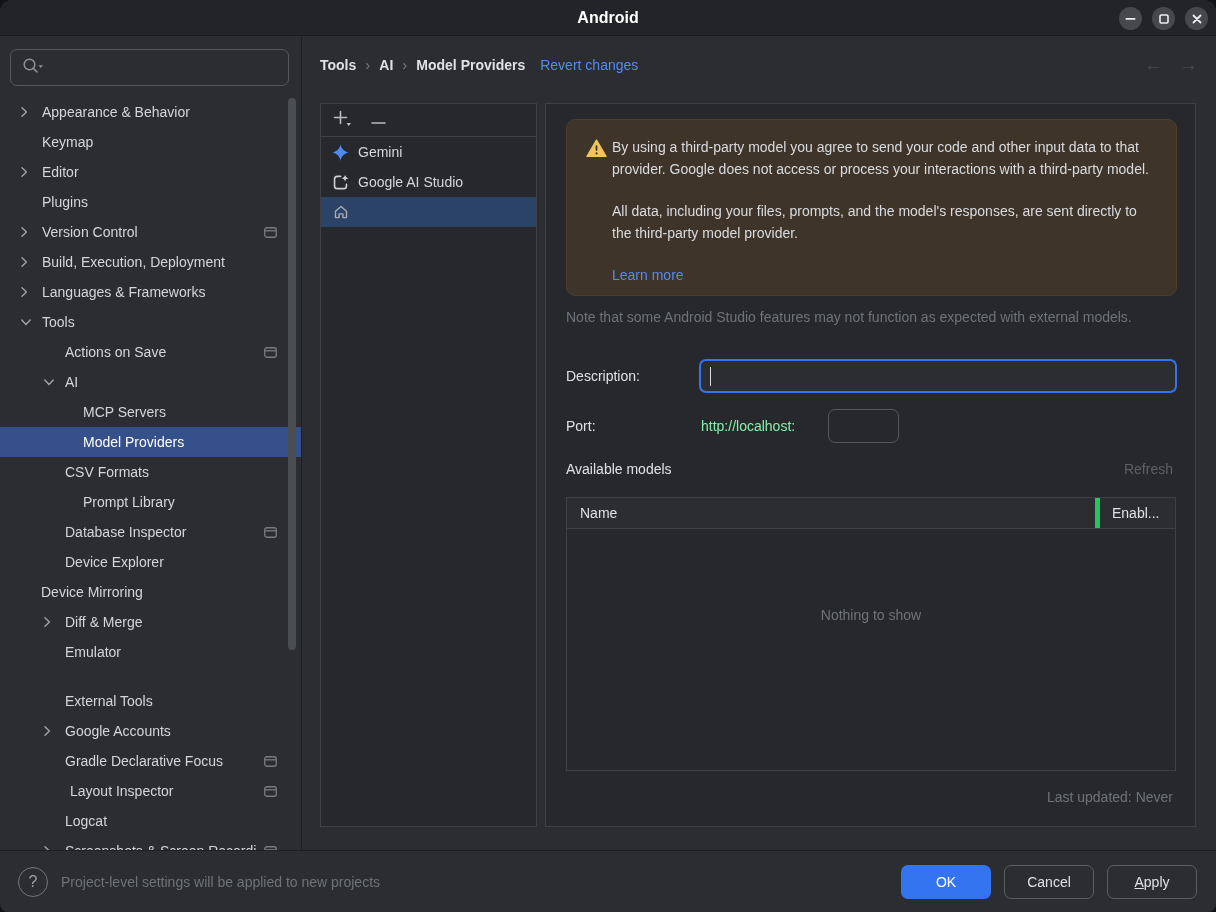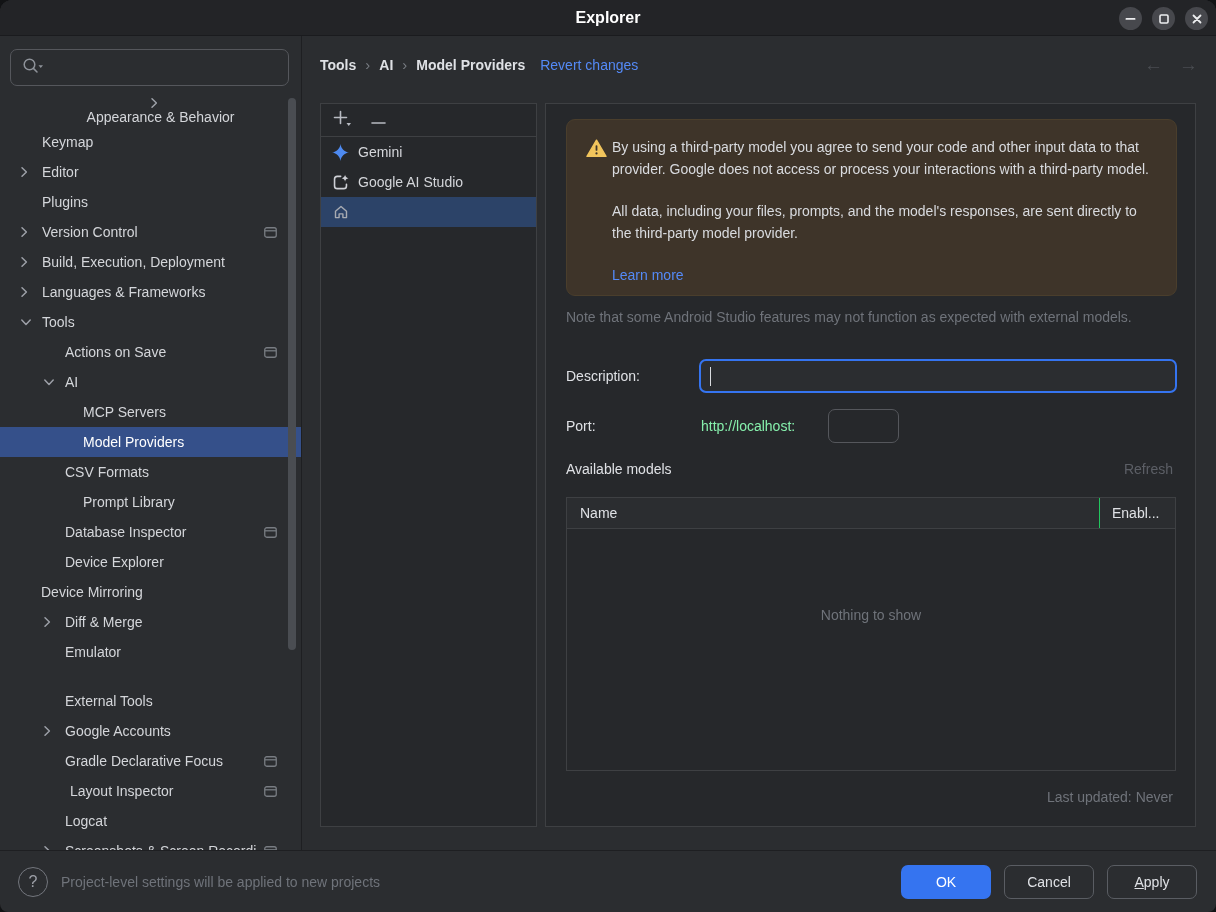--- a/index.html
+++ b/index.html
@@ -71,21 +71,21 @@
                 background:#2B2D30; border:2px solid #3574F0; border-radius:7px; }
   .caret { position:absolute; left:9px; top:6px; width:1px; height:19px; background:#D9DBDF; }
   .port-prefix { position:absolute; left:155px; top:314px; color:#86efac; }
   .port-input { position:absolute; left:282px; top:305px; width:71px; height:34px;
                 border:1px solid #55575C; border-radius:7px; background:transparent; }
   .refresh { position:absolute; right:22px; top:357px; color:#5C5F66; }
 
   .models-table { position:absolute; left:20px; top:393px; width:610px; height:274px;
                   border:1px solid #3E4043; }
   .thead { height:31px; border-bottom:1px solid #3E4043; display:flex; background:#2B2D30; }
-  .th-name { width:533px; padding-left:13px; line-height:30px; border-right:1px solid #22c55e; }
+  .th-name { width:533px; padding-left:13px; line-height:30px; border-right:5px solid #22c55e; }
   .th-enabled { flex:1; padding-left:12px; line-height:30px; }
   .tbody { height:241px; display:flex; align-items:center; justify-content:center;
            padding-bottom:70px; color:#6F737A; }
   .last-updated { position:absolute; right:22px; top:685px; color:#6F737A; }
 
   
   .footer { position:absolute; left:0; right:0; bottom:0; height:62px; border-top:1px solid #1E1F22;
             display:flex; align-items:center; }
   .help { margin-left:18px; width:30px; height:30px; border:1.5px solid #73767D; border-radius:50%;
           color:#9DA0A8; font-size:16px; display:flex; align-items:center; justify-content:center;
@@ -96,21 +96,21 @@
          justify-content:center; font-size:14px; cursor:default; padding:0 18px; }
   .btn.primary { background:#3574F0; color:#FFFFFF; border:none; }
   .btn.secondary { background:transparent; color:#DFE1E5; border:1px solid #5A5D63; }
 </style>
 </head>
 <body>
 
 <div class="window">
 
   <div class="titlebar">
-    <div class="title">Explorer</div>
+    <div class="title">Android</div>
     <div class="controls">
       <div class="ctrl">
         <span>
           <svg width="11" height="11" viewBox="0 0 11 11">
               <rect x="0.5" y="5" width="10" height="1.8" rx="0.9" fill="#ECEDEF"></rect>
             </svg>
         </span>
       </div>
       <div class="ctrl">
         <span>
@@ -133,21 +133,21 @@
     <div class="search-box" aria-label="">
       <span>
         <svg width="24" height="20" viewBox="0 0 24 20">
           <circle cx="8.5" cy="8.5" r="5.3" fill="none" stroke="#8E9299" stroke-width="1.5"></circle>
           <line x1="12.4" y1="12.4" x2="16" y2="16" stroke="#8E9299" stroke-width="1.5" stroke-linecap="round"></line>
           <path d="M17.5 9.2 L22 9.2 L19.75 12 Z" fill="#8E9299"></path>
         </svg>
       </span>
     </div>
     <div class="tree">
-        <div class="tree-row" style="padding-left: 20px; flex-direction: column;">
+        <div class="tree-row" style="padding-left: 20px;">
     <span class="chev">
             <svg width="8" height="12" viewBox="0 0 8 12">
               <path d="M2 1.8 L6.4 6 L2 10.2" fill="none" stroke="#9DA0A8" stroke-width="1.5" stroke-linecap="round" stroke-linejoin="round"></path>
             </svg>
           </span>
     <span class="tlabel">Appearance &amp; Behavior</span>
     <span class="flex-sp"></span>
     <span class="badge"></span>
   </div>
         <div class="tree-row" style="padding-left: 20px;">

